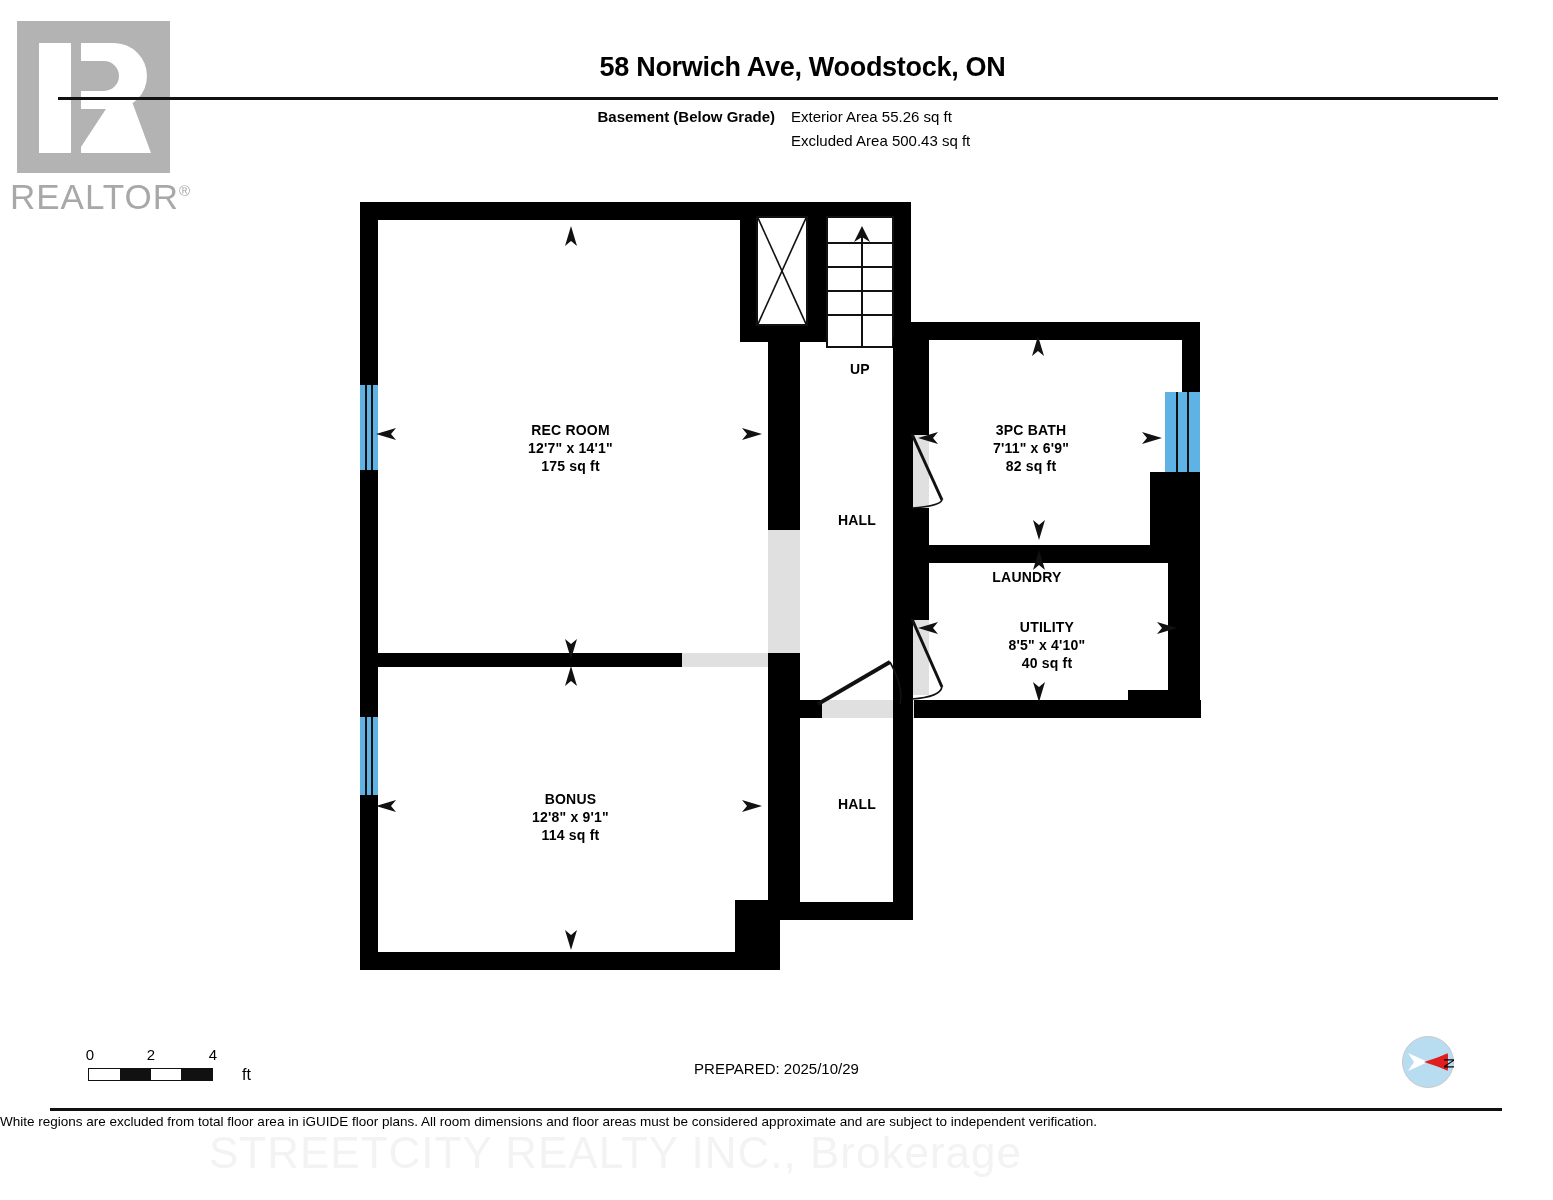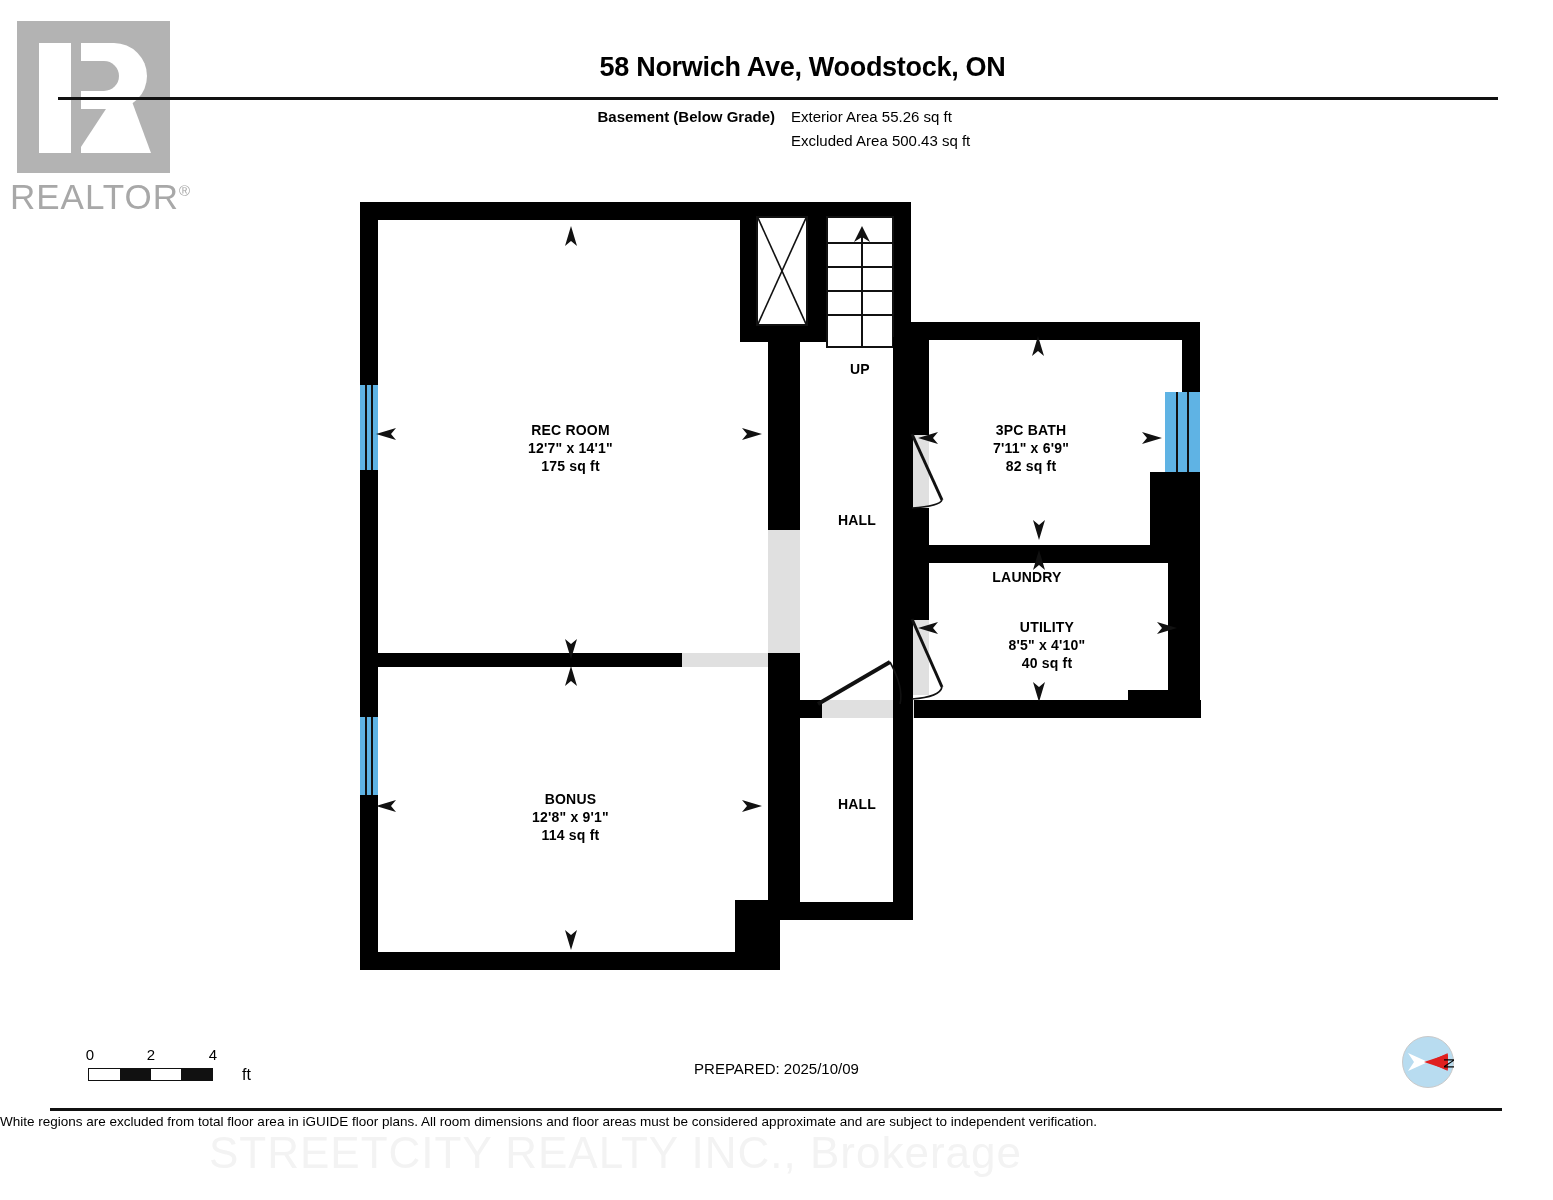--- a/index.html
+++ b/index.html
@@ -534,21 +534,21 @@
     </div>
     <div id="scale-bar">
       <i></i>
       <i></i>
       <i></i>
       <i></i>
     </div>
     <div id="scale-unit">ft</div>
   </div>
 
-  <div id="prepared">PREPARED: 2025/10/09</div>
+  <div id="prepared">PREPARED: 2025/10/29</div>
 
   <div id="compass">
     <div id="compass-disc"></div>
     <svg style="position:absolute; left:0; top:0;" width="52" height="52">
       <path d="M26 26 L6 17 L12 26 L6 35 Z" fill="#ffffff"></path>
       <path d="M26 26 L46 17 L40 26 L46 35 Z" fill="#e02020"></path>
       <path d="M22 26 L46 18 L46 34 Z" fill="#e02020"></path>
     </svg>
     <div id="compass-n">N</div>
   </div>

